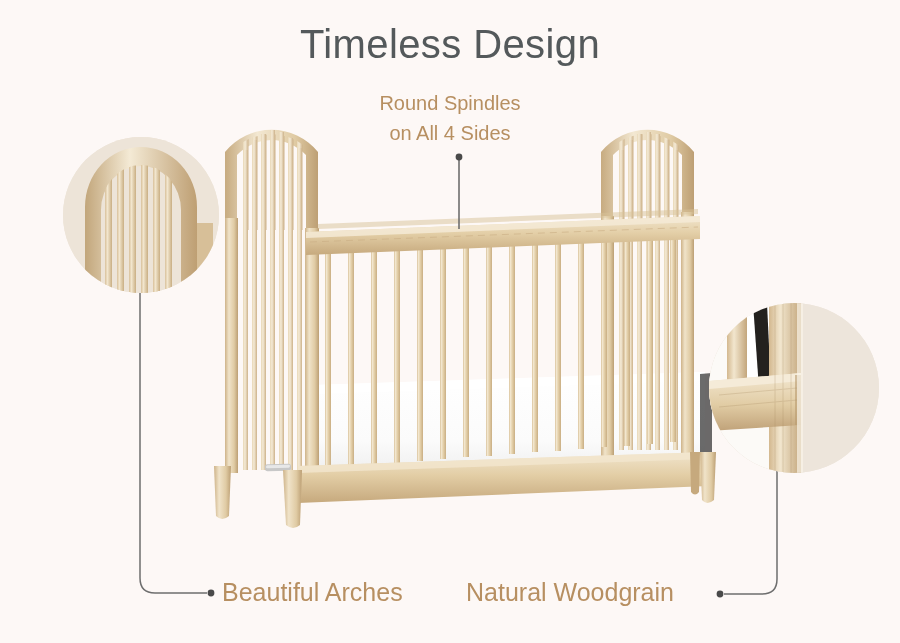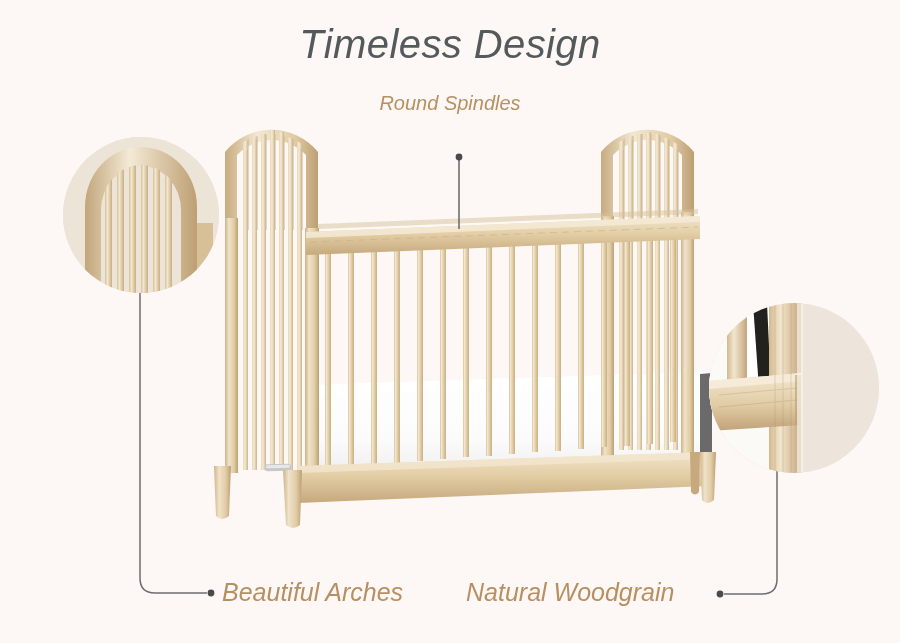--- a/index.html
+++ b/index.html
@@ -13,21 +13,20 @@
     font-family: "Liberation Sans", sans-serif;
     overflow: hidden;
     position: relative;
   }
   #stage {
     position: absolute;
     left: 0; top: 0;
     width: 888px;
     height: 643px;
     background: #FDF8F6;
-    font-style: italic;
   }
 
   
   #page-title {
     position: absolute;
     left: 0;
     top: 22px;
     width: 900px;
     text-align: center;
     font-family: "Liberation Sans", sans-serif;
@@ -347,19 +346,20 @@
         <path d="M10,92 L88,85"></path>
         <path d="M10,104 L88,97"></path>
       </g>
     </svg>
   </div>
 
   <div id="page-title">Timeless Design</div>
 
   <div id="label-spindles" class="callout-label">
     <span>Round Spindles</span>
+    <span class="line2">on All 4 Sides</span>
   </div>
 
   <div id="label-woodgrain" class="callout-label">Natural Woodgrain</div>
 
   <div id="label-arches" class="callout-label">Beautiful Arches</div>
 
 </div>
 
 </body></html>

